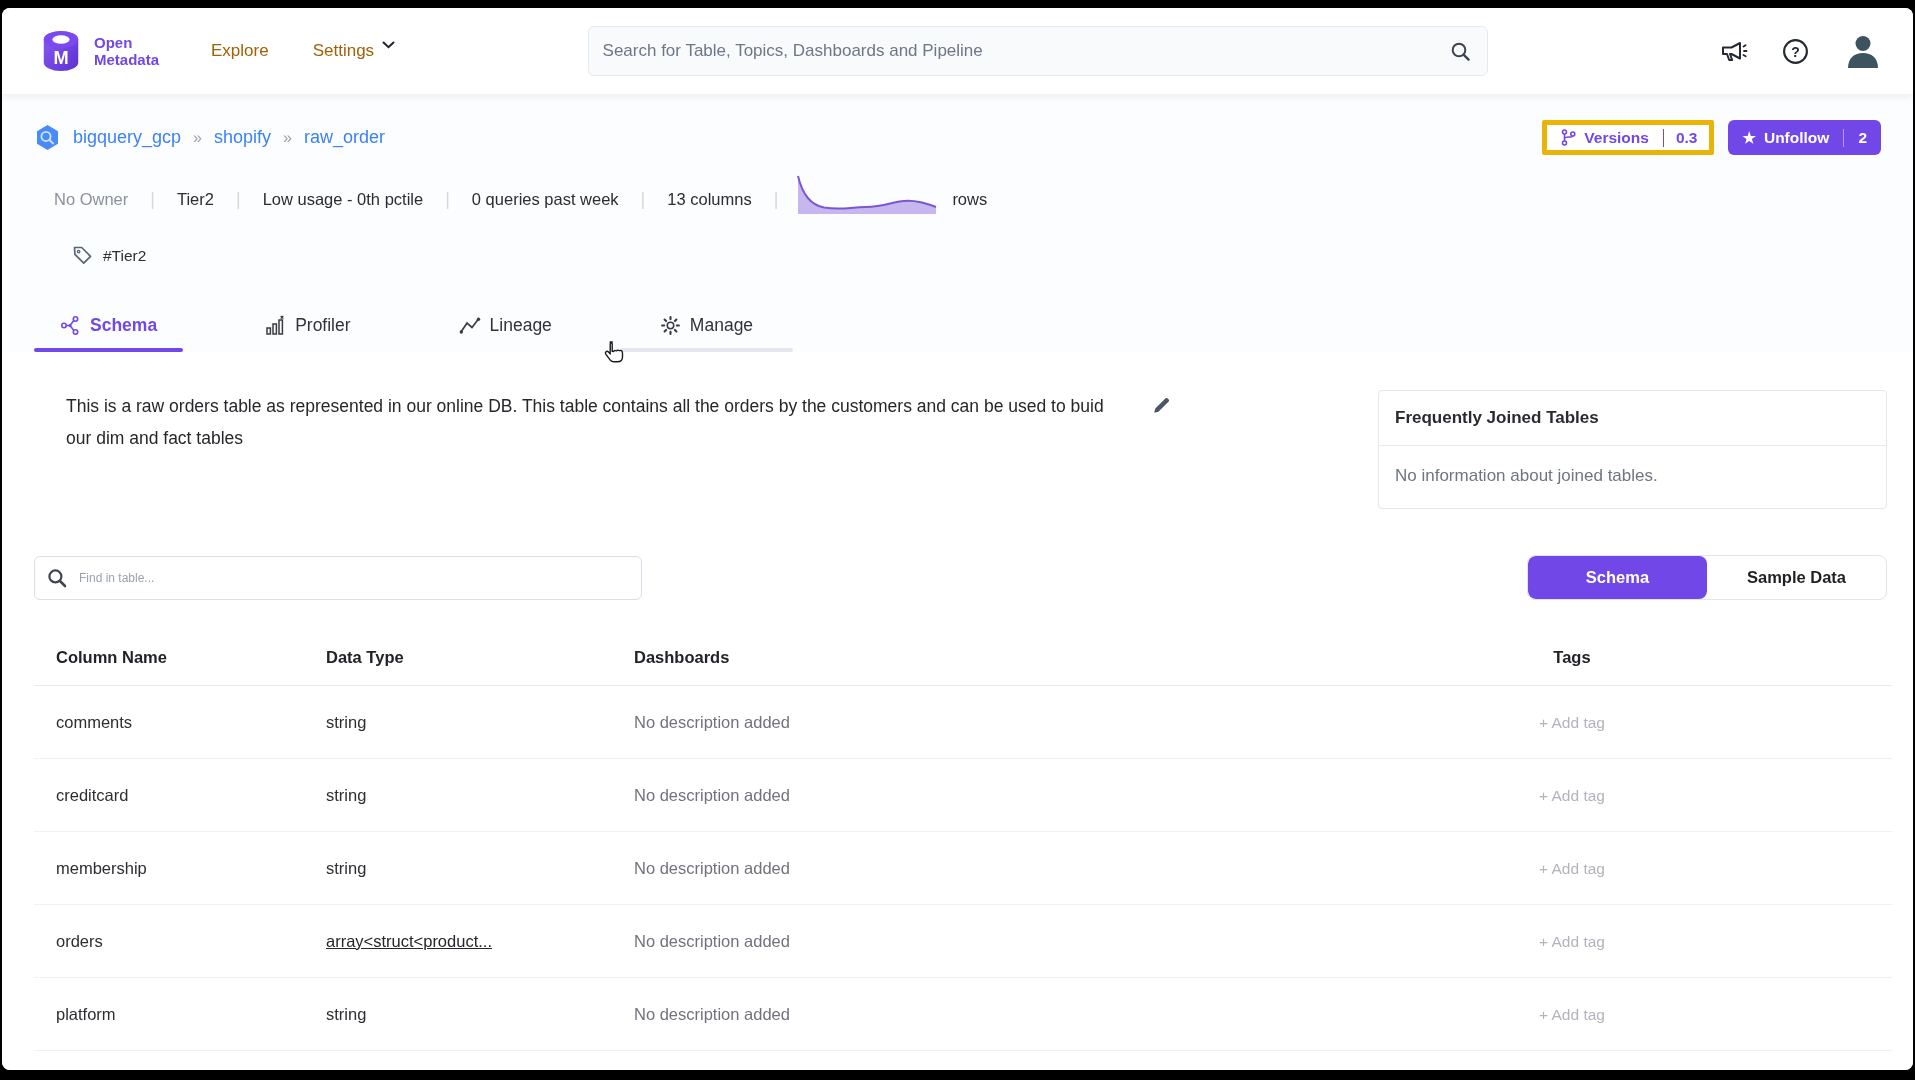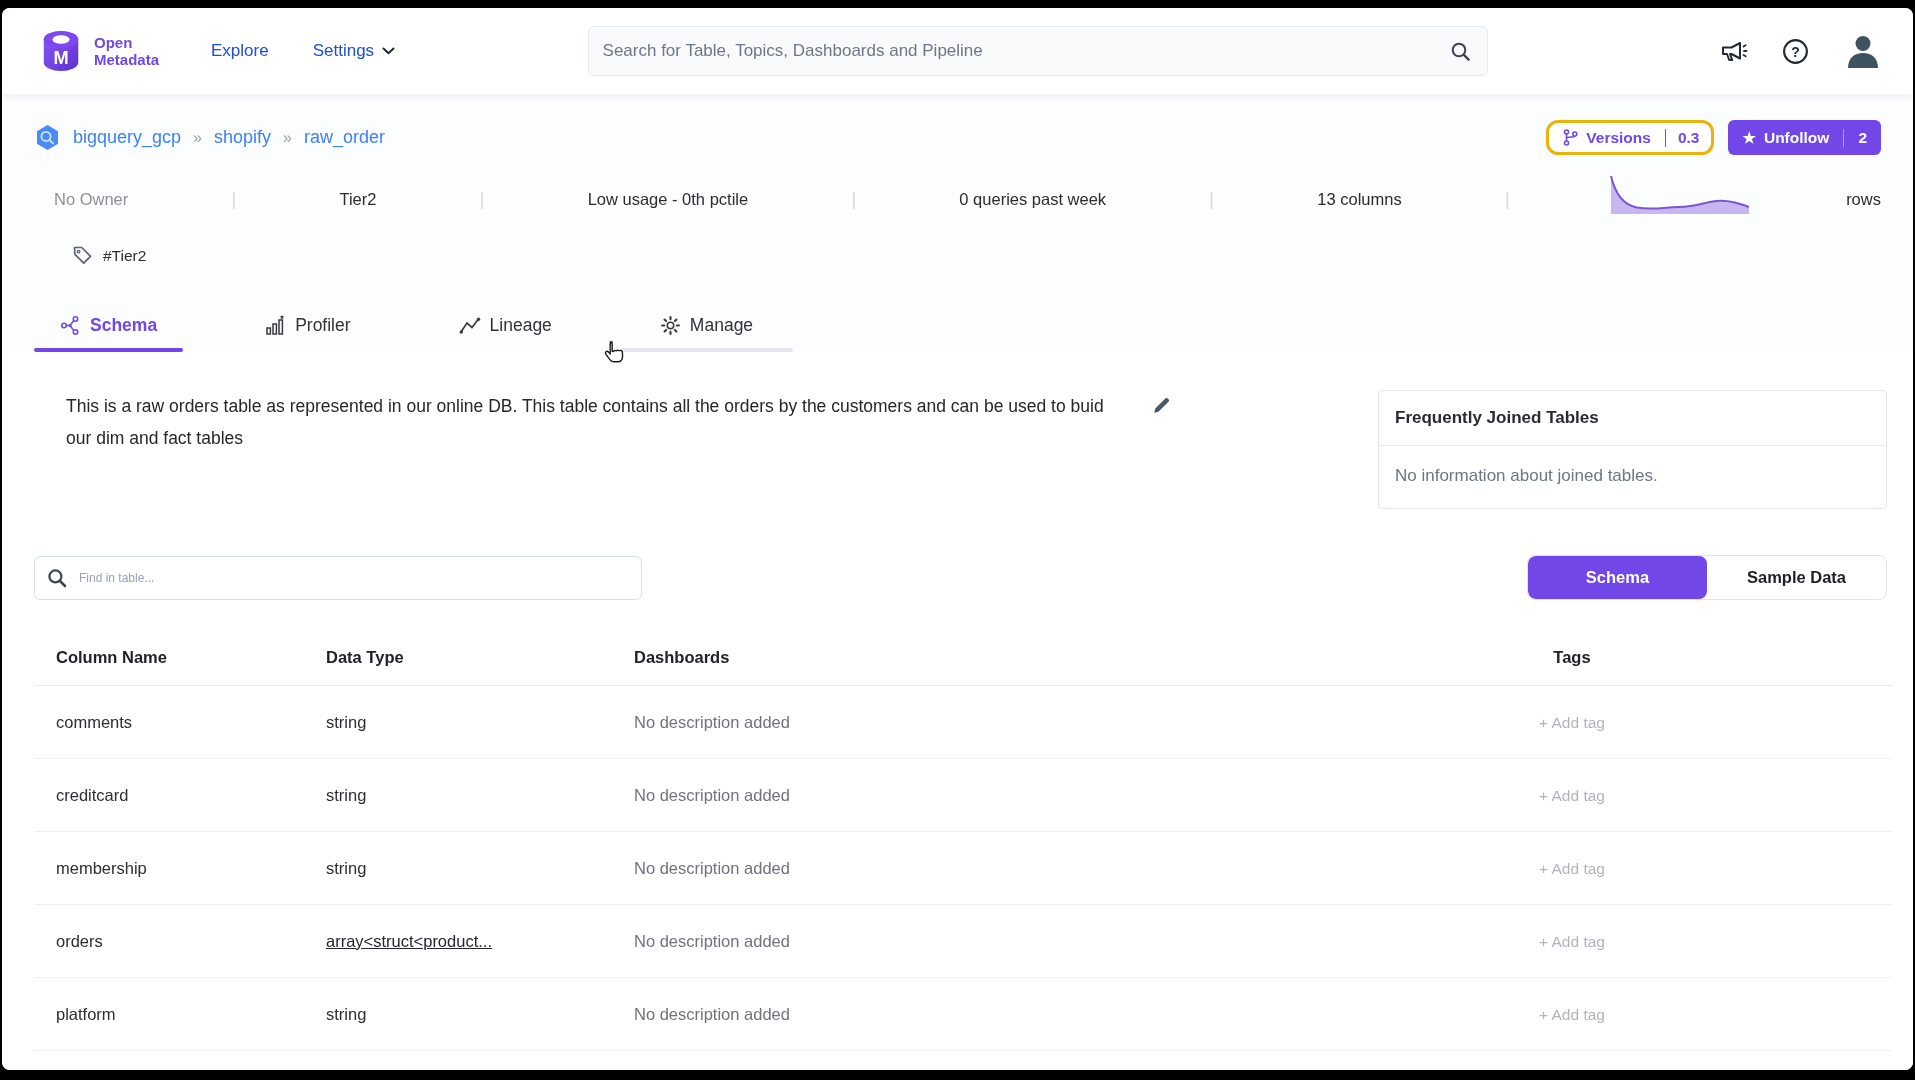--- a/index.html
+++ b/index.html
@@ -8,48 +8,48 @@
 
   .screen { position:absolute; top:8px; left:2px; width:1911px; height:1062px;
             background:#fcfdff; border-radius:8px; overflow:hidden; }
 
   
   .appbar { height:86px; background:#fff; display:flex; align-items:center;
             padding:0 30px 0 36px; box-shadow:0 2px 8px rgba(20,20,43,.08); position:relative; z-index:5; }
   .brand { display:flex; align-items:center; gap:10px; }
   .brand-text { color:#7147e8; font-weight:bold; font-size:15px; line-height:17px; }
   .nav { display:flex; align-items:center; gap:44px; margin-left:52px; }
-  .nav-item { font-size:17px; color:#1d4ed8; cursor:pointer; display:flex; align-items:center; gap:8px; }
+  .nav-item { font-size:17px; color:#a16207; cursor:pointer; display:flex; align-items:flex-start; gap:8px; }
   .searchwrap { flex:1; display:flex; justify-content:center; }
   .searchbar { width:900px; height:50px; background:#f8fafc; border:1px solid #e3e9f1;
                border-radius:6px; display:flex; align-items:center; padding:0 16px 0 14px; }
   .searchbar input { flex:1; border:none; outline:none; background:transparent; font-size:17px;
                      color:#333; font-family:"Liberation Sans",sans-serif; }
   .searchbar input::placeholder { color:#6d7787; }
   .appbar-icons { display:flex; align-items:center; gap:34px; margin-left:40px; }
   .icon-btn { cursor:pointer; display:flex; align-items:center; }
 
   
   .entity { padding:26px 32px 0 32px; }
   .crumb-row { display:flex; align-items:center; justify-content:space-between; }
   .crumbs { display:flex; align-items:center; gap:12px; font-size:18px; }
   .crumb { color:#3b82f6; font-weight:500; cursor:pointer; }
   .crumb-sep { color:#9aa1ad; font-size:16px; }
   .actions { display:flex; gap:14px; }
-  .btn-versions { display:flex; align-items:center; height:35px; border:3px solid #eab308;
-                  border-radius:12px; background:#fff; color:#7147e8; font-size:15.5px; font-weight:600; cursor:pointer; }
+  .btn-versions { display:flex; align-items:center; height:35px; border:5px solid #eab308;
+                  border-radius:2px; background:#fff; color:#7147e8; font-size:15.5px; font-weight:600; cursor:pointer; }
   .btn-versions .seg { padding:0 14px; display:flex; align-items:center; gap:8px; }
   .btn-versions .seg.count { border-left:1px solid #7147e8; padding:0 12px; }
   .btn-follow { display:flex; align-items:center; height:35px; border-radius:6px;
                 background:#7147e8; color:#fff; font-size:15.5px; font-weight:600; cursor:pointer; }
   .btn-follow .seg { padding:0 14px; display:flex; align-items:center; gap:8px; }
   .btn-follow .seg.count { border-left:1px solid rgba(255,255,255,.45); }
   .star { font-size:15px; line-height:1; }
 
-  .meta-row { display:flex; align-items:center; margin:22px 0 0 20px; font-size:16.5px; color:#2c2c31;justify-content:space-between; }
+  .meta-row { display:flex; align-items:center; margin:22px 0 0 20px; font-size:16.5px; color:#2c2c31; }
   .meta-item { padding:0 22px; }
   .meta-item.muted { color:#8c909a; padding-left:0; }
   .meta-sep { color:#d6d8dd; font-size:18px; }
   .spark { position:relative; top:-4px; margin:0 6px 0 18px; }
   .rows-label { color:#2c2c31; }
 
   .tag-row { display:flex; align-items:center; gap:10px; margin:24px 0 0 38px; }
   .tag-chip { font-size:15.5px; color:#2e2e34; font-weight:500; cursor:pointer; }
 
   

